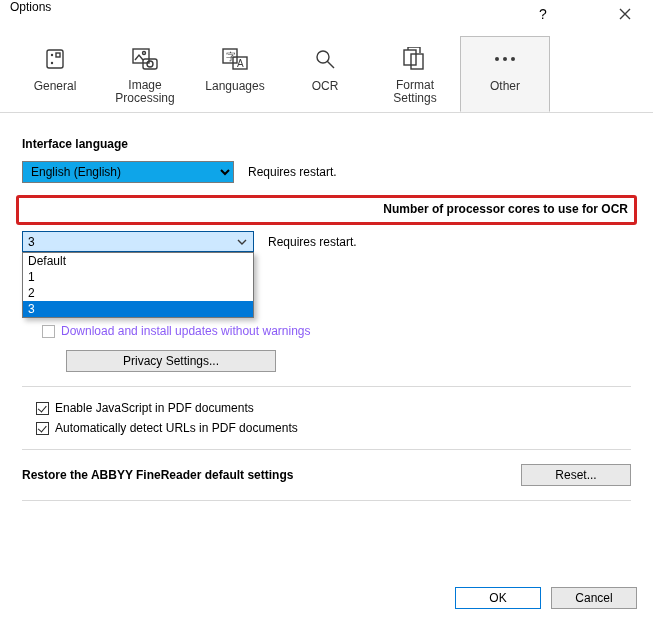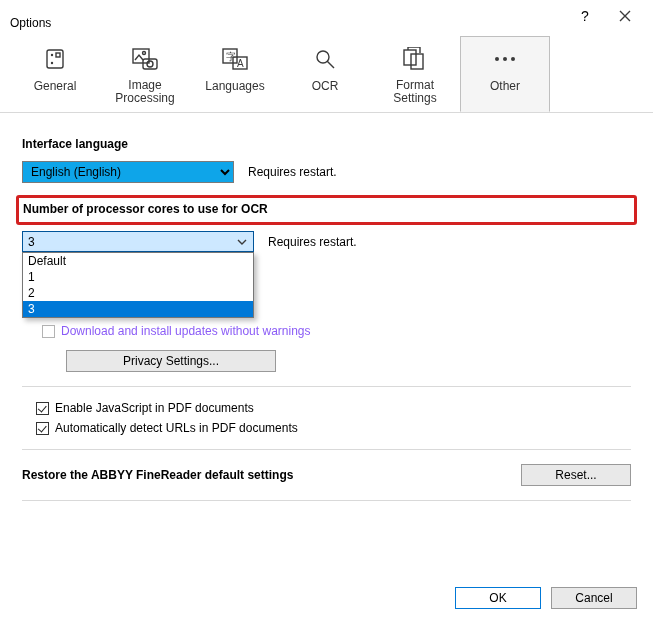--- a/index.html
+++ b/index.html
@@ -9,23 +9,24 @@
     font-size: 12px;
     background: #fff;
     color: #000;
     width: 653px;
     height: 621px;
     overflow: hidden;
     position: relative;
   }
   .titlebar {
     display: flex;
-    align-items: flex-end;
+    align-items: flex-start;
     height: 30px;
     padding: 0 8px 0 10px;
+    gap: 42px;
   }
   .titlebar .title { flex: 1; font-size: 12px; }
   .titlebar .ctrl {
     width: 40px; height: 28px;
     display: flex; align-items: center; justify-content: center;
     font-size: 14px; color: #000;
   }
   .tabs {
     display: flex;
     padding: 6px 10px 0 10px;
@@ -258,21 +259,21 @@
 
   <div class="section-title">Interface language</div>
   <div class="row">
     <select class="combo">
       <option>English (English)</option>
     </select>
     <span class="note">Requires restart.</span>
   </div>
 
   <div class="highlight-box">
-    <div class="section-title" style="margin:0;">Number of processor cores to use for OCR</div>
+    <div class="section-title" style="margin:0;text-align:right;">Number of processor cores to use for OCR</div>
   </div>
 
   <div class="row" style="margin-top:4px;">
     <div class="combo-open">
       <div class="sel">
         <span>3</span>
         <span class="caret">
           <svg width="10" height="6">
               <path class="stroke" d="M1 1 L5 5 L9 1"></path>
             </svg>

